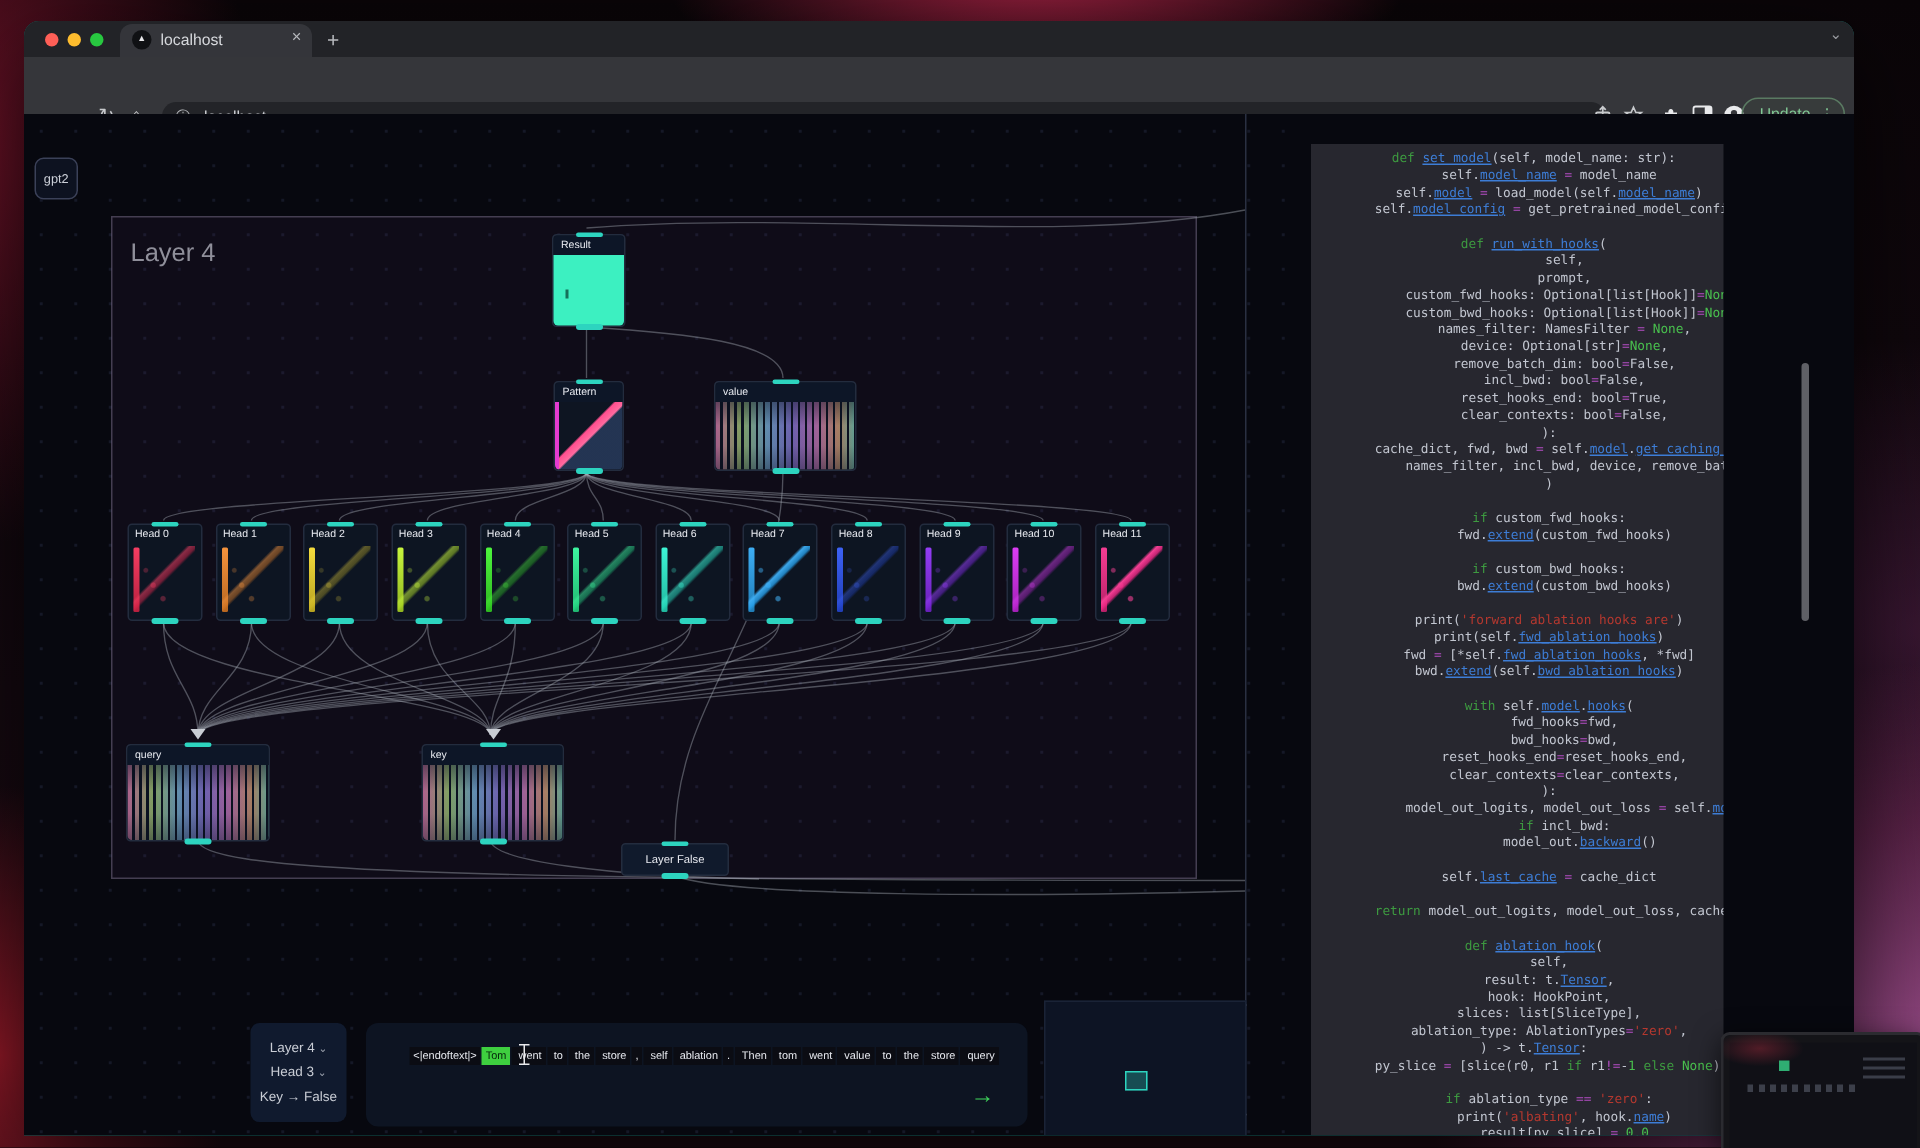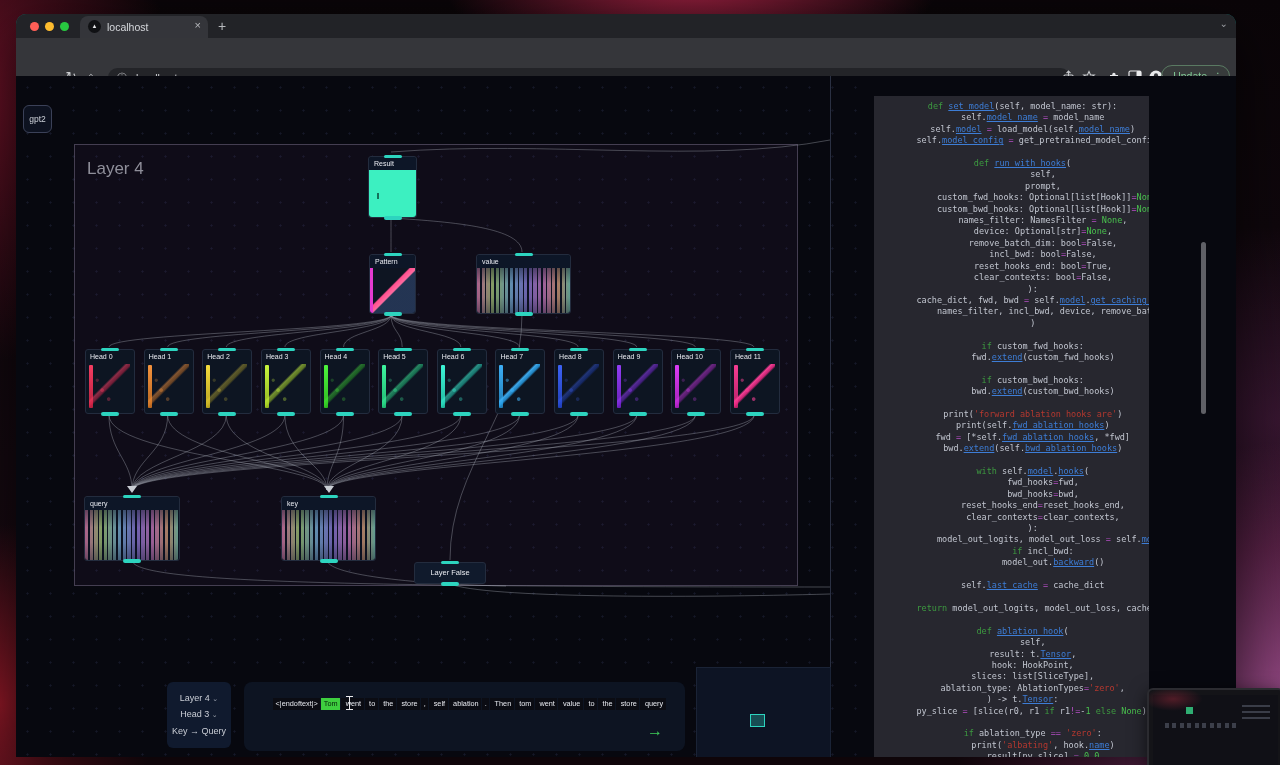--- a/index.html
+++ b/index.html
@@ -374,21 +374,21 @@
     <div id="minimap" class="abs">
       <div class="vp"></div>
     </div>
 
     <div id="ctrlpanel" class="abs">
       <div class="row" style="top:11px">
         <span>Layer 4</span> <span class="chev">⌄</span></div>
       <div class="row" style="top:27px">
         <span>Head 3</span> <span class="chev">⌄</span></div>
       <div class="row" style="top:44px">
-        <span>Key → Query</span></div>
+        <span>Key → False</span></div>
     </div>
 
     <div id="promptpanel" class="abs">
       <div id="tokens">
           <span class="token">&lt;|endoftext|&gt;</span>
           <span class="token sel">Tom</span>
           <span class="token"> went</span>
           <span class="token"> to</span>
           <span class="token"> the</span>
           <span class="token"> store</span>

